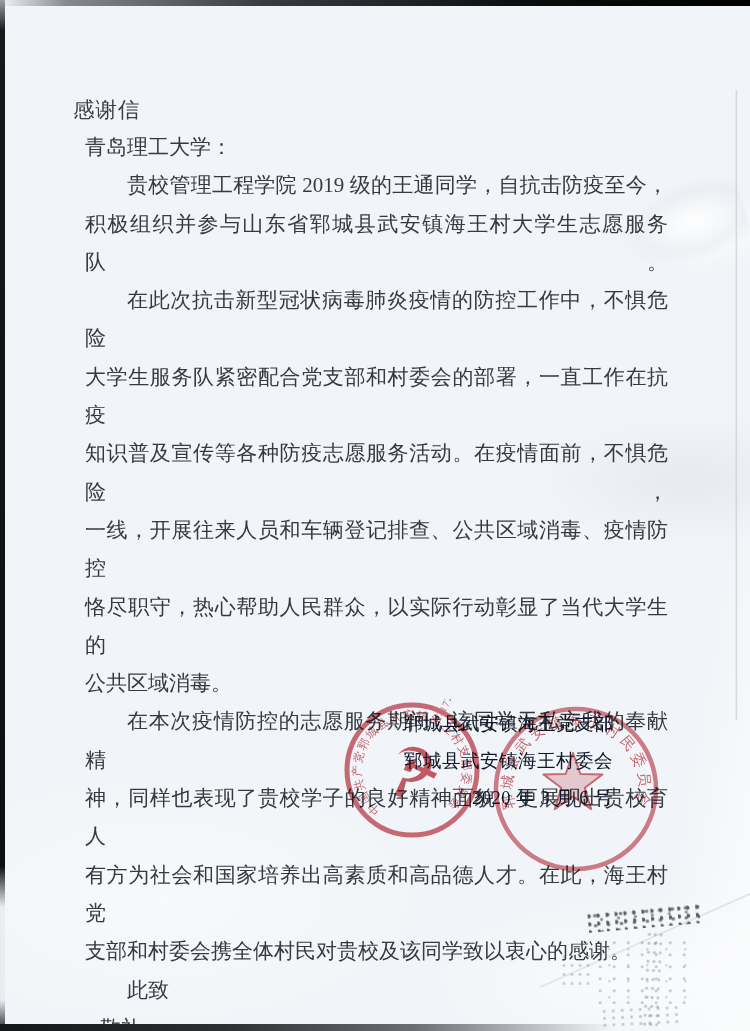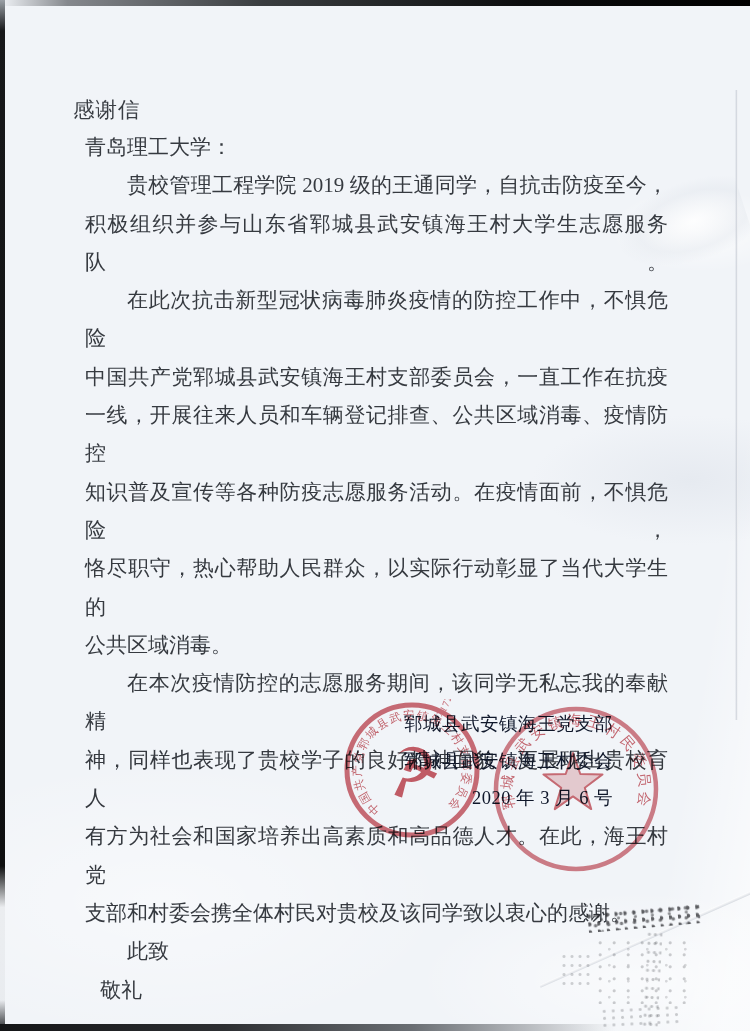--- a/index.html
+++ b/index.html
@@ -98,23 +98,23 @@
   <div class="crease-v"></div>
   <div class="crease-d"></div>
 
   <div class="title">感谢信</div>
 
   <div class="body-block">
       <div class="line">青岛理工大学：</div>
       <div class="line ind-first just">贵校管理工程学院 2019 级的王通同学，自抗击防疫至今，</div>
       <div class="line just">积极组织并参与山东省郓城县武安镇海王村大学生志愿服务队。</div>
       <div class="line ind-first just">在此次抗击新型冠状病毒肺炎疫情的防控工作中，不惧危险</div>
-      <div class="line just">中国共产党郓城县武安镇海王村支部委员会，一直工作在抗疫</div>
+      <div class="line just">大学生服务队紧密配合党支部和村委会的部署，一直工作在抗疫</div>
+      <div class="line just">知识普及宣传等各种防疫志愿服务活动。在疫情面前，不惧危险，</div>
       <div class="line just">一线，开展往来人员和车辆登记排查、公共区域消毒、疫情防控</div>
-      <div class="line just">知识普及宣传等各种防疫志愿服务活动。在疫情面前，不惧危险，</div>
       <div class="line just">恪尽职守，热心帮助人民群众，以实际行动彰显了当代大学生的</div>
       <div class="line">公共区域消毒。</div>
       <div class="line ind-first just">在本次疫情防控的志愿服务期间，该同学无私忘我的奉献精</div>
       <div class="line just">神，同样也表现了贵校学子的良好精神面貌，更展现出贵校育人</div>
       <div class="line just">有方为社会和国家培养出高素质和高品德人才。在此，海王村党</div>
       <div class="line">支部和村委会携全体村民对贵校及该同学致以衷心的感谢。</div>
       <div class="line ind-first">此致</div>
       <div class="line ind-small">敬礼</div>
     </div>
 

